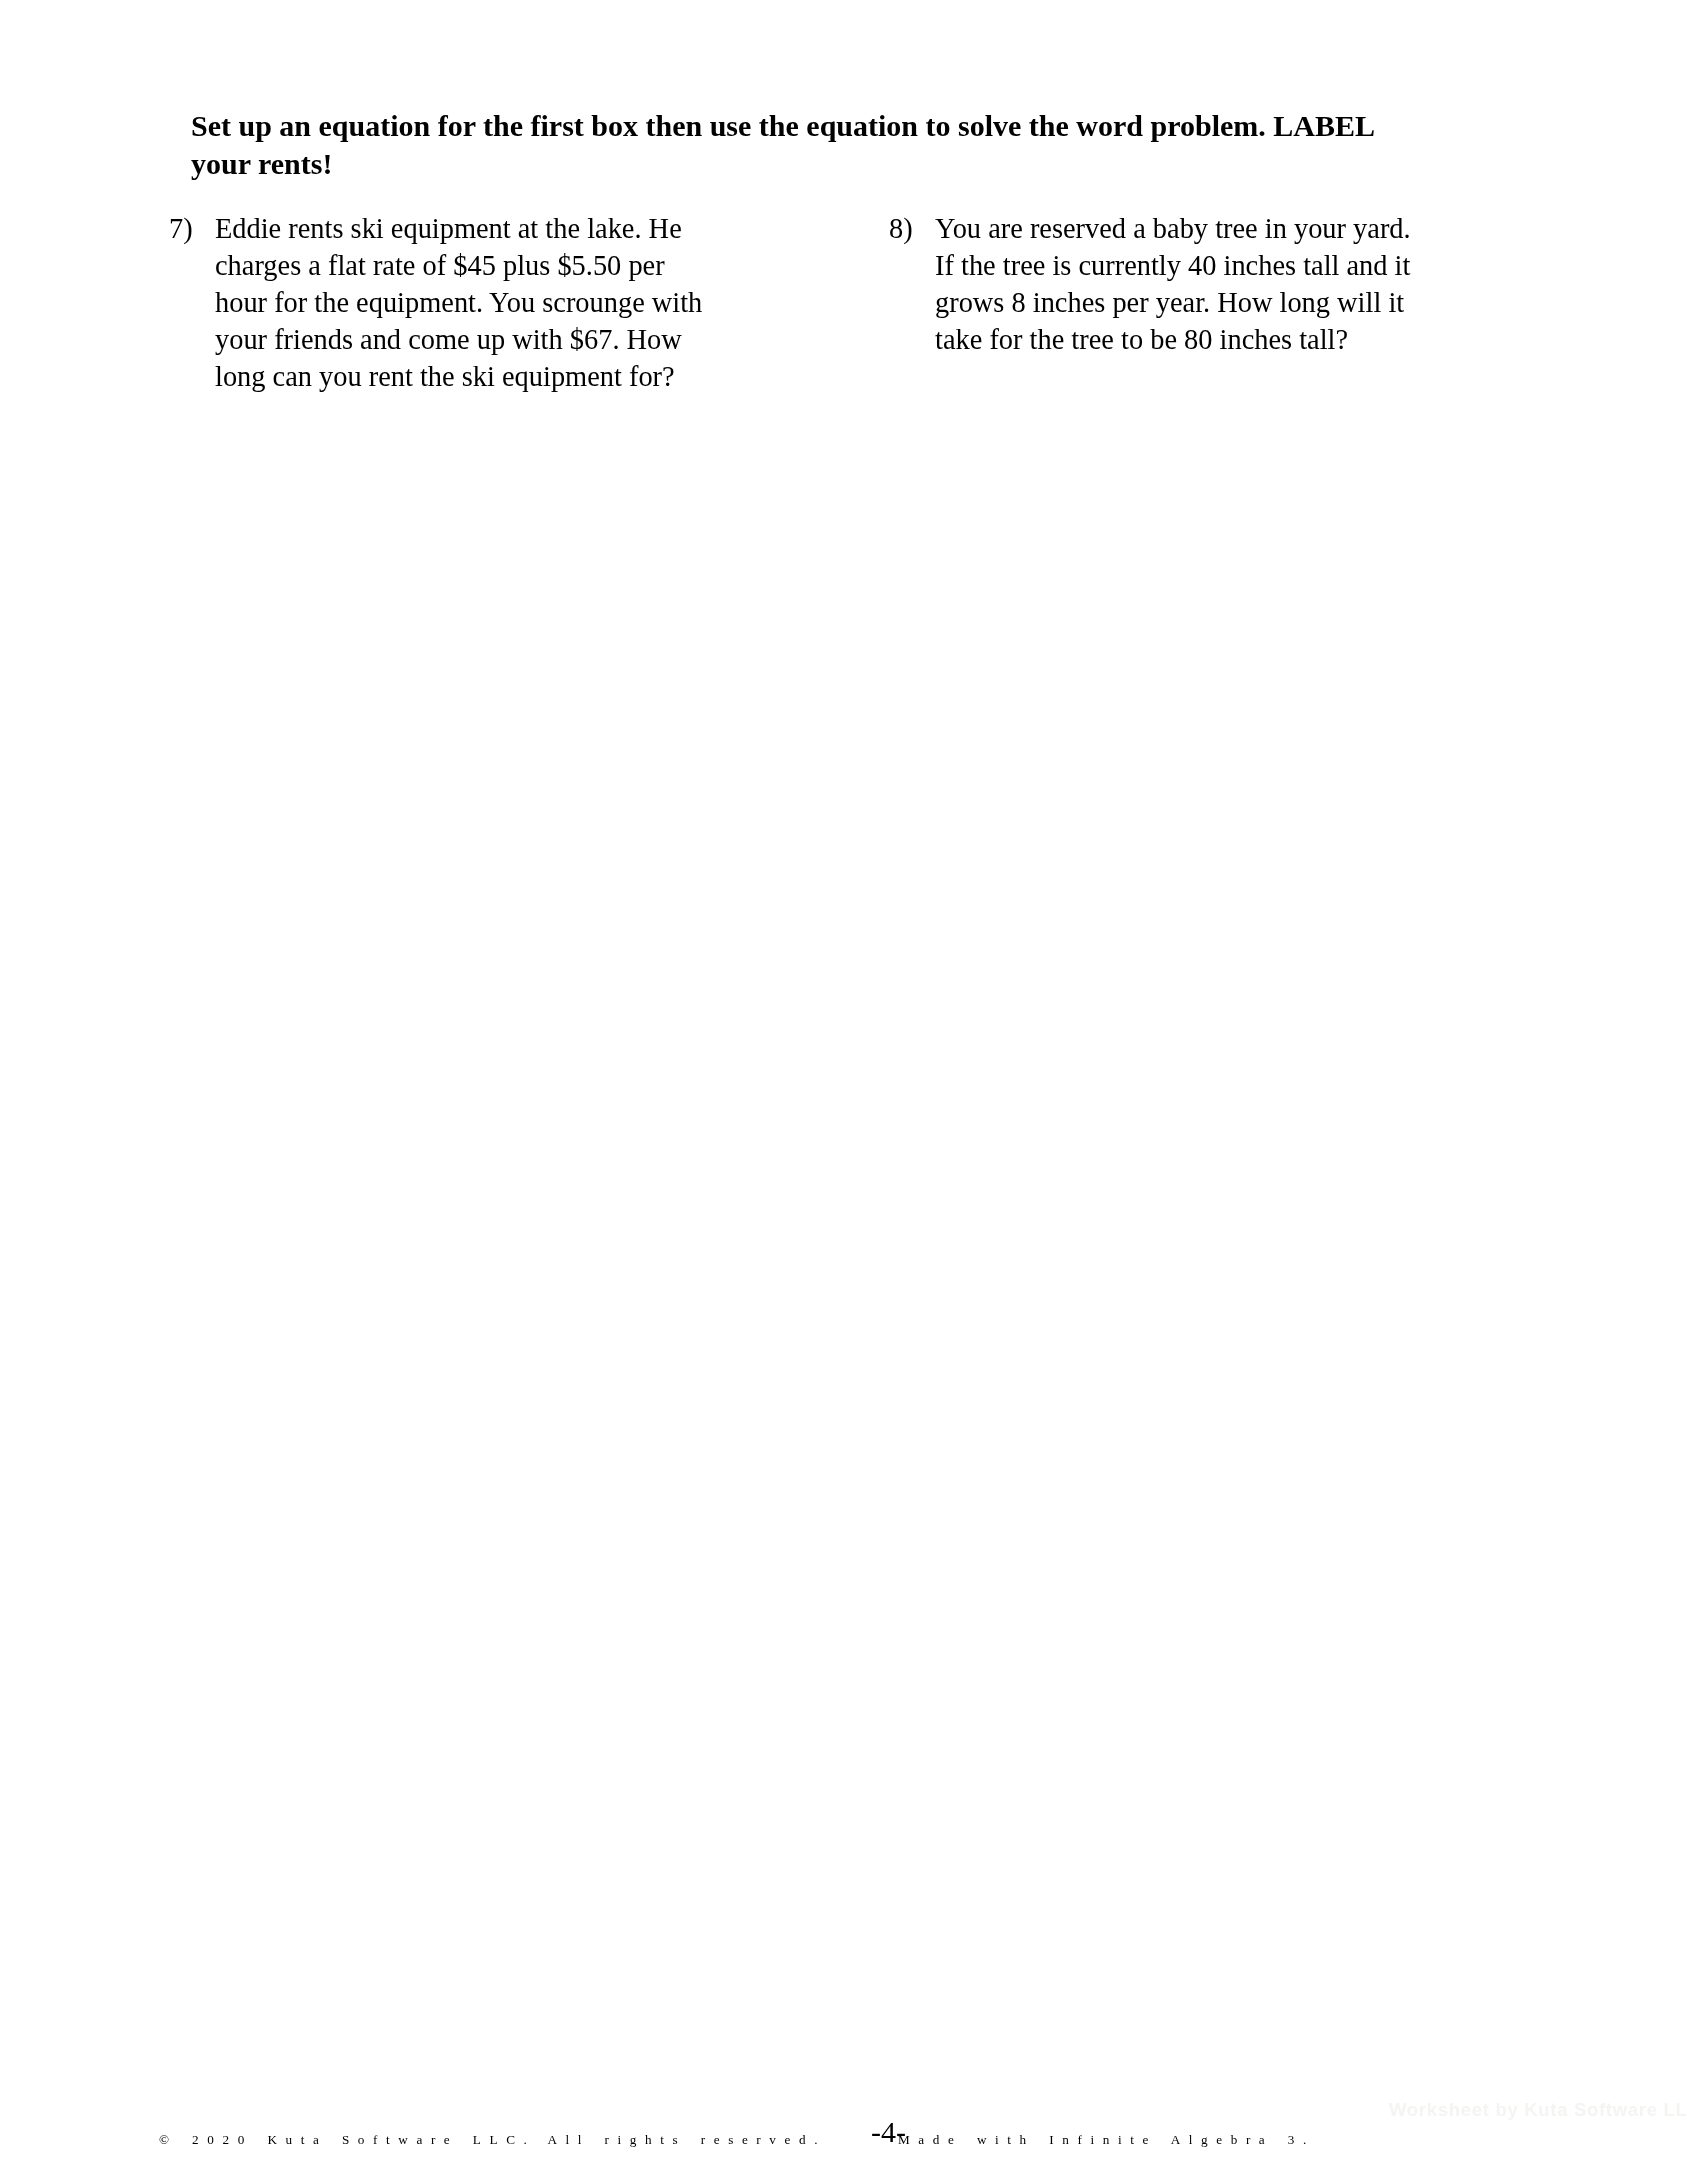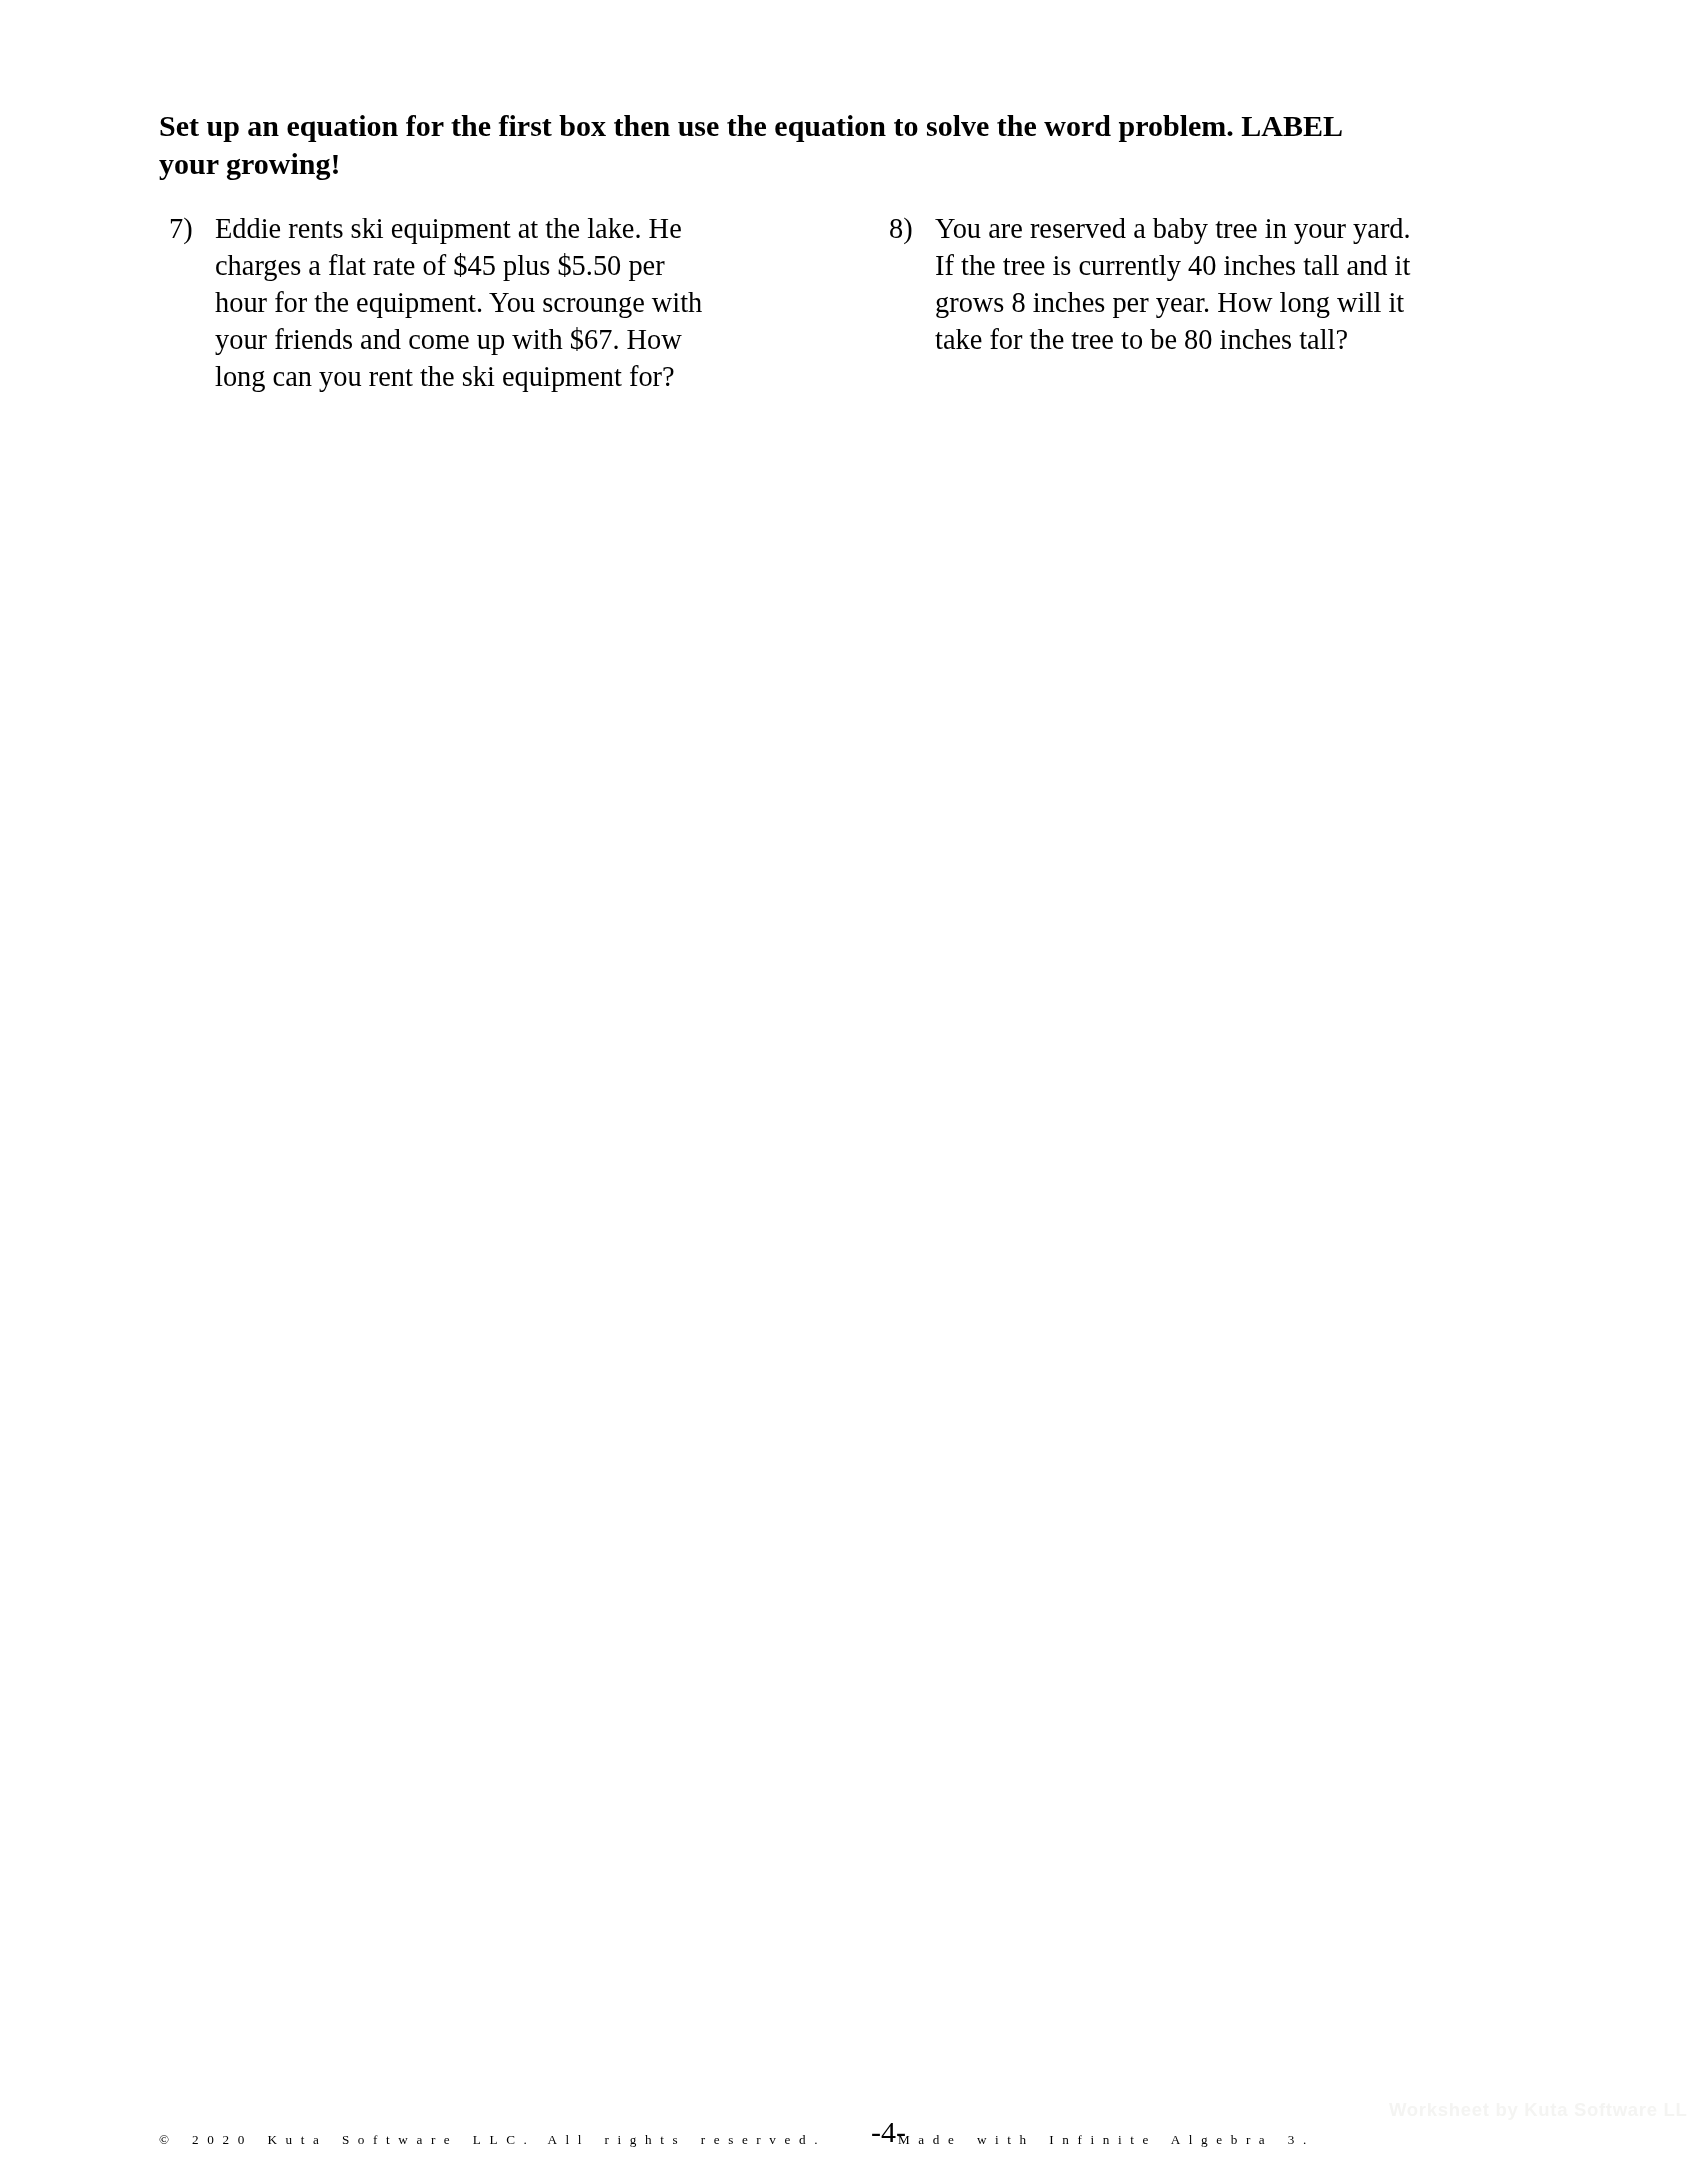--- a/index.html
+++ b/index.html
@@ -19,21 +19,21 @@
   .instructions {
     position: absolute;
     left: 159px;
     top: 107px;
     width: 1376px;
     font-weight: bold;
     font-size: 30px;
     line-height: 38px;
     white-space: nowrap;
   }
-  .instructions .hline { display: block; }
+  .instructions .hline { display: block; margin-left: 32px; }
   .problem {
     position: absolute;
     top: 210px;
     display: flex;
     align-items: flex-start;
     font-size: 28.4px;
     line-height: 37px;
   }
   .problem-7 { left: 169px; width: 595px; }
   .problem-8 { left: 889px; width: 602px; }
@@ -74,21 +74,21 @@
     white-space: nowrap;
   }
 </style>
 </head>
 <body>
 
 <div class="page" style="background: rgb(255, 255, 255); color: rgb(0, 0, 0);">
 
   <div class="instructions">
     <span class="hline">Set up an equation for the first box then use the equation to solve the word problem. LABEL</span>
-    <span class="hline">your growing!</span>
+    <span class="hline">your rents!</span>
   </div>
 
   <div class="problem problem-7">
     <span class="pnum">7)</span>
     <span class="plines">
       <span class="pline">Eddie rents ski equipment at the lake. He</span>
       <span class="pline">charges a flat rate of $45 plus $5.50 per</span>
       <span class="pline">hour for the equipment. You scrounge with</span>
       <span class="pline">your friends and come up with $67. How</span>
       <span class="pline">long can you rent the ski equipment for?</span>

